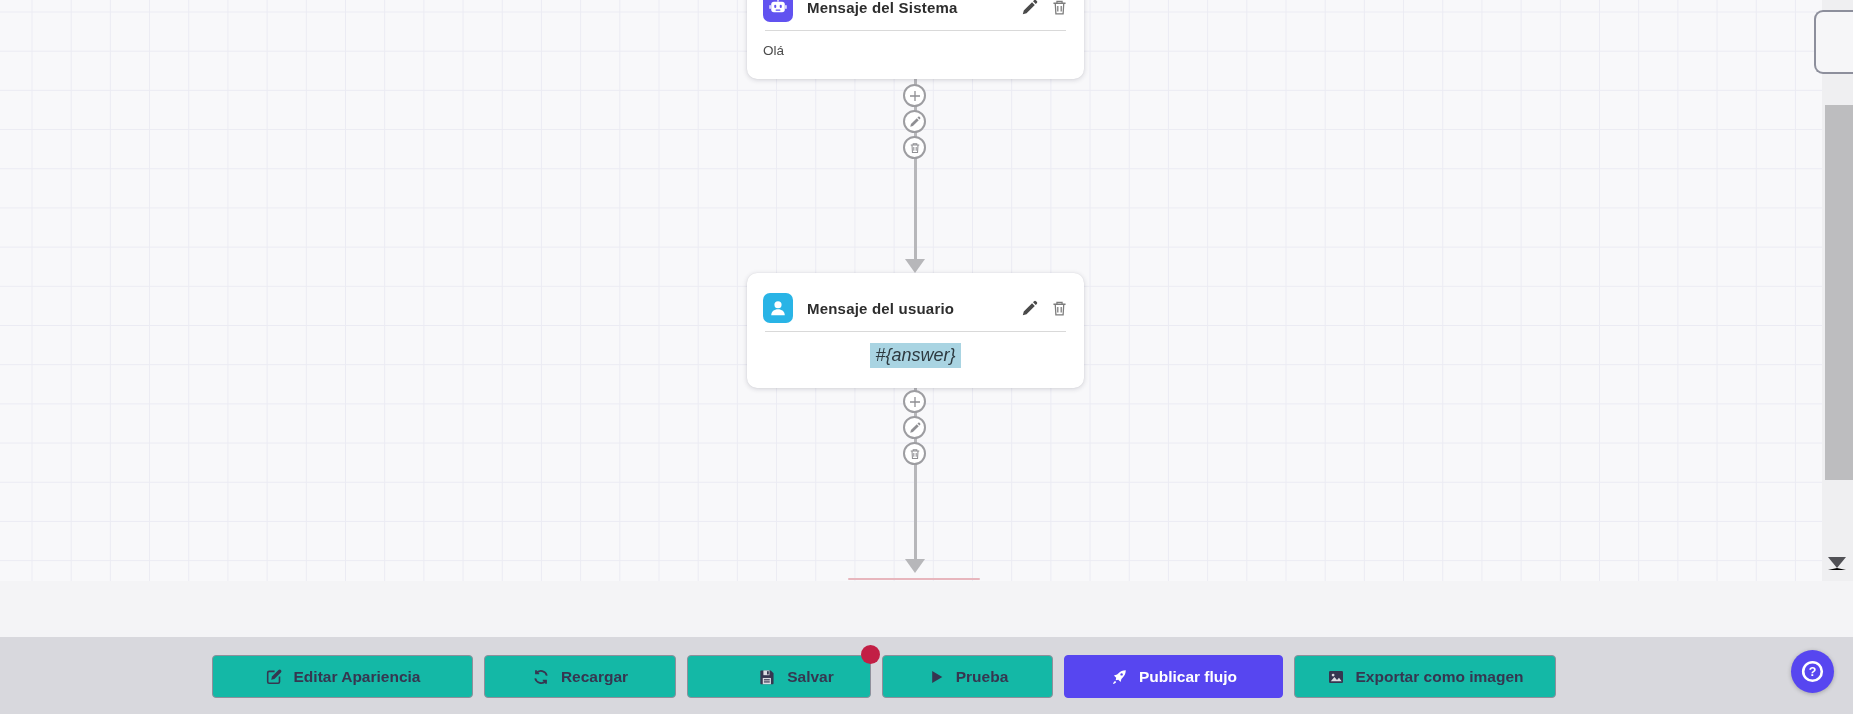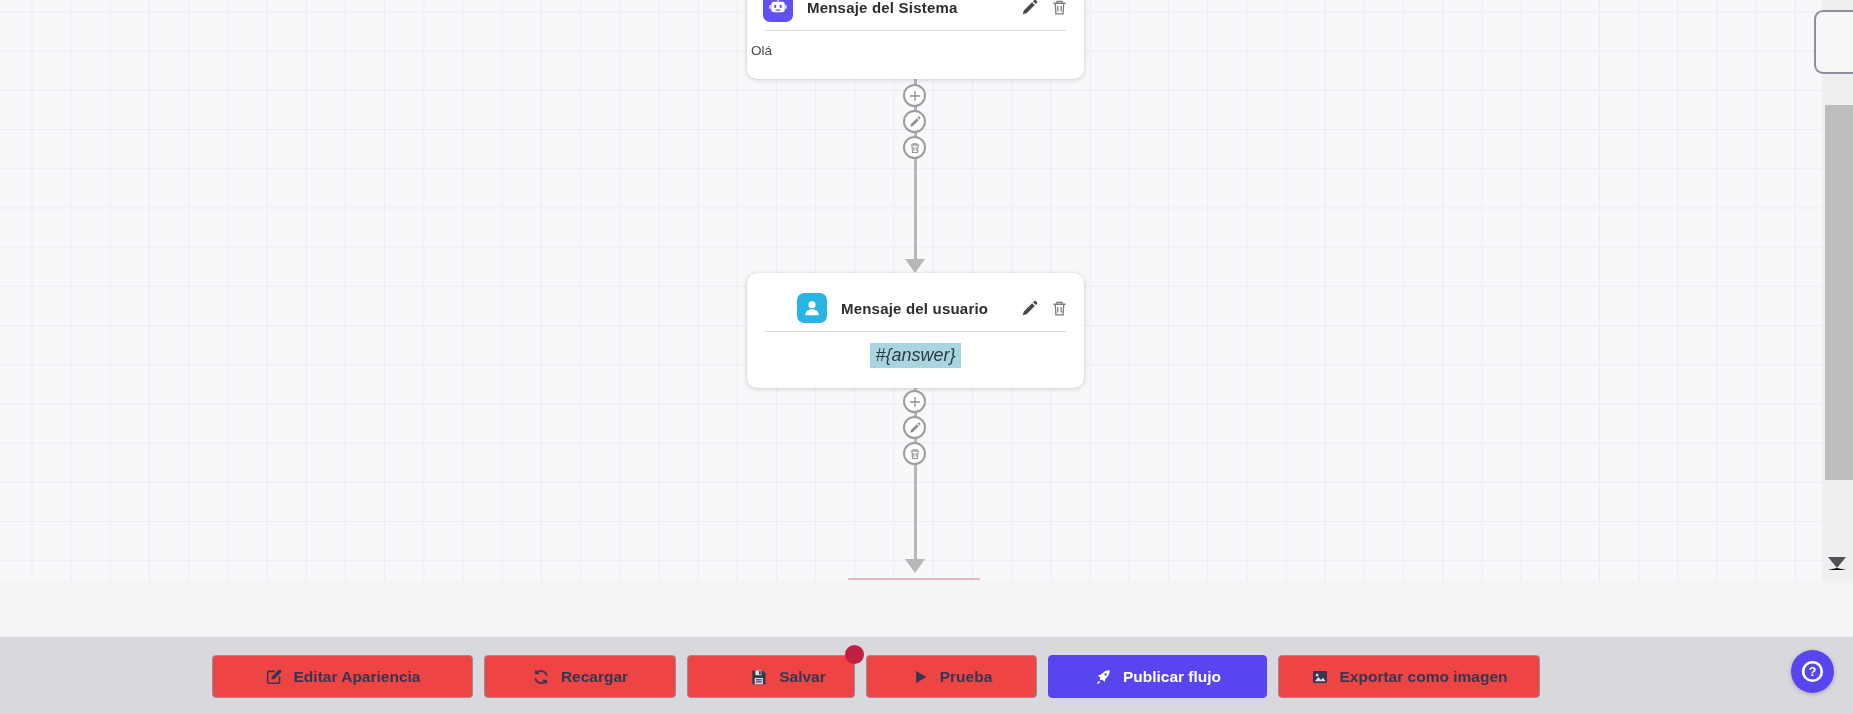--- a/index.html
+++ b/index.html
@@ -22,34 +22,34 @@
 
   
   .node {
     position: absolute; width: 337px; background: #ffffff; border-radius: 10px;
     box-shadow: 0 1px 5px rgba(40,40,60,.18), 0 0 1px rgba(40,40,60,.12);
   }
   .node--system { left: 747px; top: -26px; height: 105px; }
   .node--user   { left: 747px; top: 273px; height: 115px; }
   .node-header { display: flex; align-items: center; gap: 14px; padding: 0 16px; }
   .node--system .node-header { padding-top: 18px; }
-  .node--user   .node-header { padding-top: 20px; margin-left: 34px; }
+  .node--user   .node-header { padding-top: 20px; }
   .node-icon {
     width: 30px; height: 30px; border-radius: 7px; flex: 0 0 auto;
     display: flex; align-items: center; justify-content: center;
   }
   .node-icon svg { width: 22px; height: 22px; }
   .node-title { flex: 1; font-size: 15px; font-weight: 700; color: #2d2d2d; letter-spacing: .2px; }
   .node-actions { display: flex; align-items: center; gap: 13px; }
   .icon-btn { width: 17px; height: 17px; cursor: pointer; background: none; border: none; padding: 0; }
   .icon-btn.pencil { color: #4a4a4a; }
   .icon-btn.trash { color: #7c7c7c; }
   .icon-btn svg { width: 100%; height: 100%; display: block; }
   .node-divider { border-top: 1px solid #d9d9d9; margin: 8px 18px 0; }
-  .node-body { padding: 12px 4px; font-size: 13.5px; color: #4c4c4c; }
+  .node-body { padding: 12px 16px; font-size: 13.5px; color: #4c4c4c; }
   .node--user .node-body { text-align: center; padding-top: 11px; }
   .var-chip {
     background: #a9d4e2; color: #2e3a40; font-style: italic; font-size: 18px;
     padding: 2px 5px; display: inline-block;
   }
 
   
   .flow-line { position: absolute; left: 913.5px; width: 3px; background: #b7b7ba; }
   .flow-line--a { top: 79px; height: 181px; }
   .flow-line--b { top: 388px; height: 172px; }
@@ -86,29 +86,29 @@
     position: absolute; left: 1814px; top: 10px; width: 39px; height: 64px;
     background: #f6f6f8; border: 2px solid #8d8f9c; border-right: none;
     border-radius: 9px 0 0 9px;
   }
 
   
   .lower-band { position: absolute; left: 0; top: 581px; width: 1853px; height: 56px; background: #f4f4f6; }
   .toolbar { position: absolute; left: 0; top: 637px; width: 1853px; height: 77px; background: #d8d8dd; }
   .toolbar-inner { position: absolute; left: 212px; top: 18px; display: flex; gap: 11px; }
   .tb-btn {
-    height: 43px; border: 1px solid #8f8f9b; background: #ef4444; border-radius: 4px;
+    height: 43px; border: 1px solid #8f8f9b; background: #14b8a6; border-radius: 4px;
     color: #363650; font-size: 15.5px; font-weight: 700; cursor: pointer;
     font-family: "Liberation Sans", sans-serif;
     display: flex; align-items: center; justify-content: center; gap: 11px;
   }
   .tb-btn svg { width: 18px; height: 18px; display: block; }
   .tb-btn--edit   { width: 261px; }
   .tb-btn--reload { width: 192px; }
-  .tb-btn--save   { width: 168px; padding-left: 40px; }
+  .tb-btn--save   { width: 184px; padding-left: 40px; }
   .tb-btn--test   { width: 171px; }
   .tb-btn--publish{ width: 219px; background: #5746f0; border-color: #5746f0; color: #ffffff; }
   .tb-btn--export { width: 262px; }
   .save-wrap { position: relative; }
   .unsaved-dot {
     position: absolute; top: -10px; right: -9px; width: 19px; height: 19px;
     border-radius: 50%; background: #c21f45; z-index: 2;
   }
 
   

